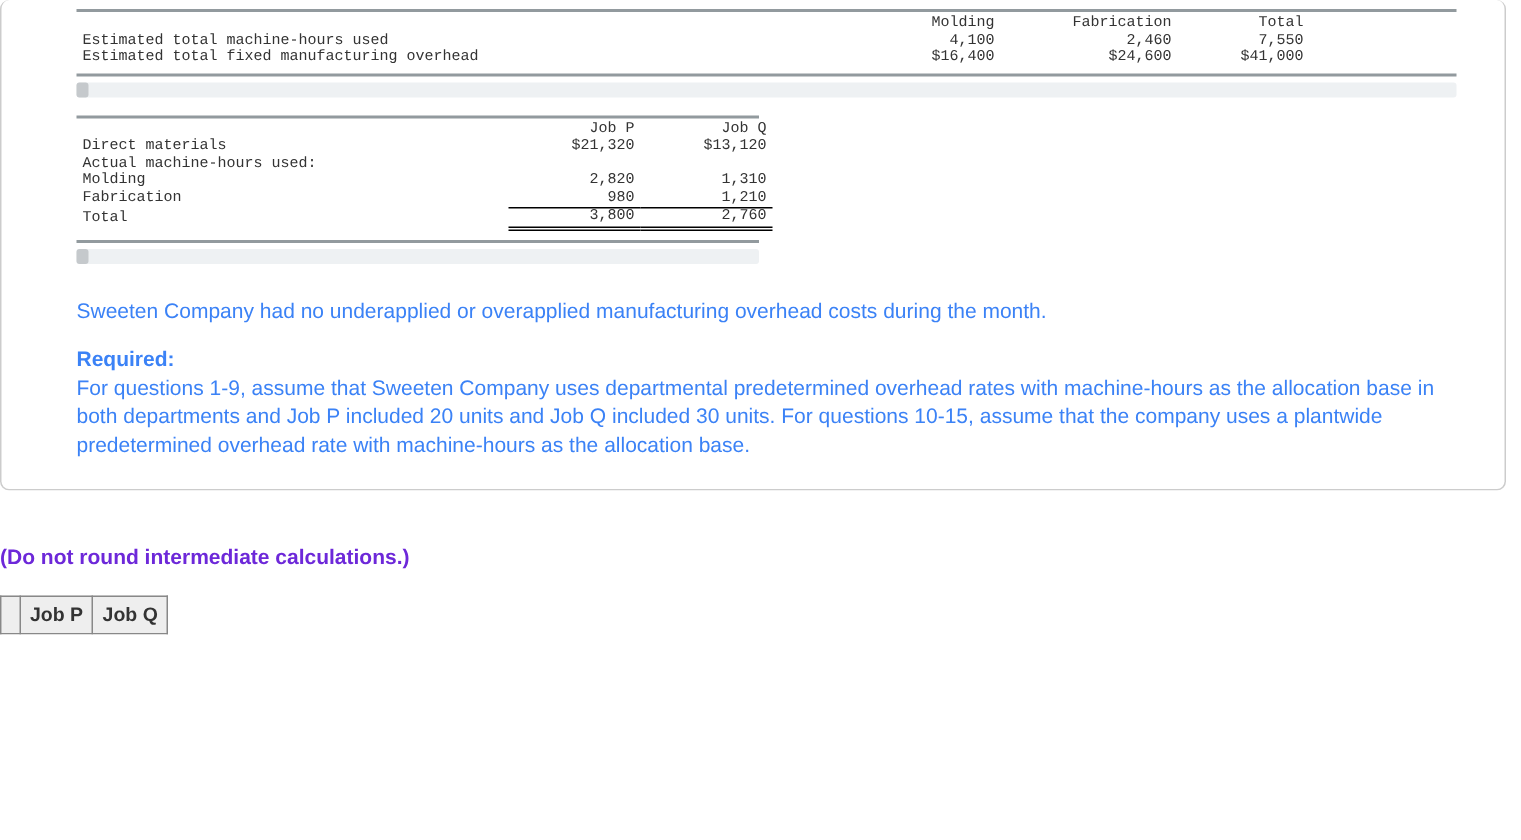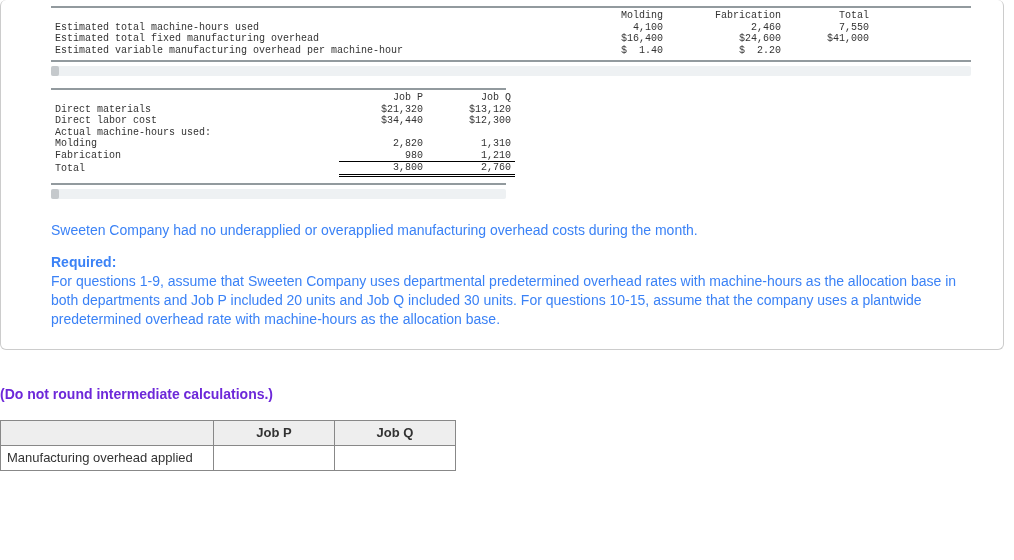--- a/index.html
+++ b/index.html
@@ -107,50 +107,39 @@
       <td class="num">4,100</td>
       <td class="num">2,460</td>
       <td class="num">7,550</td>
     </tr>
     <tr>
       <td>Estimated total fixed manufacturing overhead</td>
       <td class="num">$16,400</td>
       <td class="num">$24,600</td>
       <td class="num">$41,000</td>
     </tr>
-    <tr>
-      <td>Estimated variable manufacturing overhead per machine-hour</td>
-      <td class="num">$  1.40</td>
-      <td class="num">$  2.20</td>
-      <td class="num"></td>
-    </tr>
   </tbody>
     </table>
   <div class="hr-top" style="margin-top:4px"></div>
   <div class="scroll-track">
       <div class="scroll-thumb"></div>
     </div>
 
   <div class="hr-mid"></div>
   <table class="ttop mono">
     <tbody>
         <tr>
       <td style="width:280px"></td>
       <td class="num" style="width:80px">Job P</td>
       <td class="num" style="width:80px">Job Q</td>
     </tr>
     <tr>
       <td>Direct materials</td>
       <td class="num">$21,320</td>
       <td class="num">$13,120</td>
-    </tr>
-    <tr>
-      <td>Direct labor cost</td>
-      <td class="num">$34,440</td>
-      <td class="num">$12,300</td>
     </tr>
     <tr>
       <td>Actual machine-hours used:</td>
       <td class="num"></td>
           <td class="num"></td>
     </tr>
     <tr>
       <td>Molding</td>
       <td class="num">2,820</td>
       <td class="num">1,310</td>
@@ -186,19 +175,14 @@
   <span class="qred">(Do not round intermediate calculations.)</span>
 </div>
 
 <table class="answer">
   <tbody>
       <tr>
     <th></th>
     <th>Job P</th>
     <th>Job Q</th>
   </tr>
-  <tr>
-    <td class="rowlabel">Manufacturing overhead applied</td>
-    <td class="inp"><input class="cell" value="" style=""></td>
-    <td class="inp"><input class="cell" value="" style=""></td>
-  </tr>
 </tbody>
   </table>
 
 </body></html>

